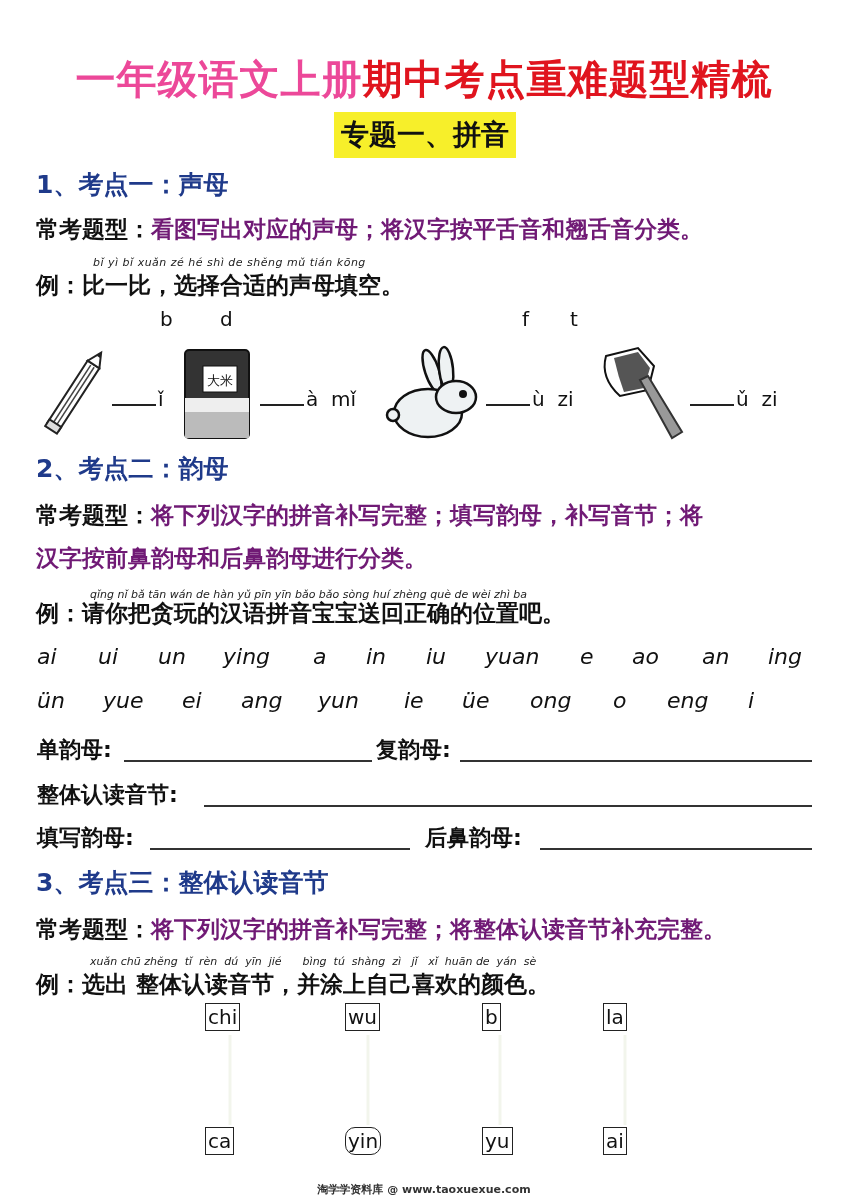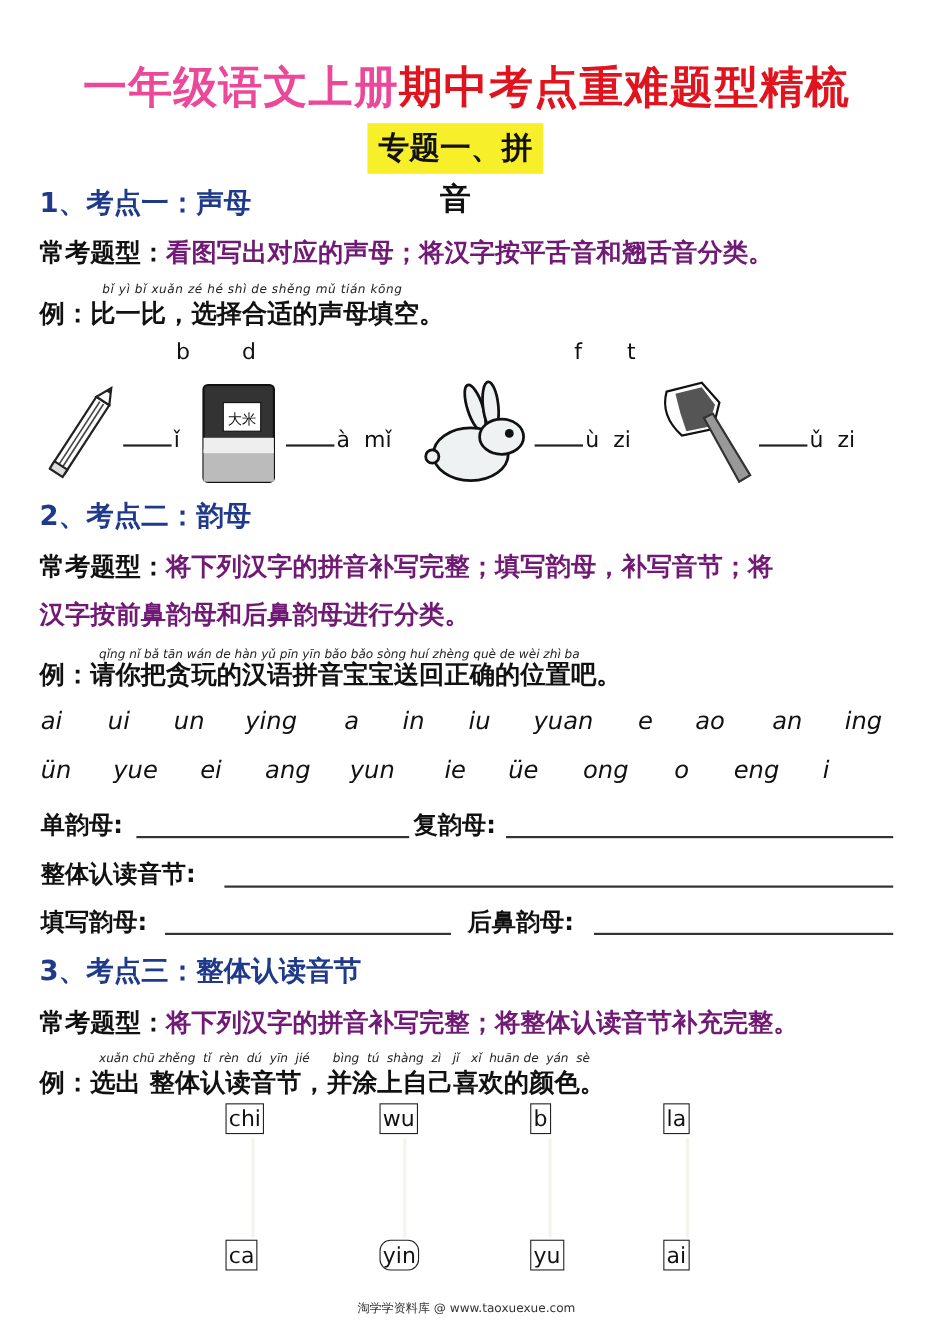--- a/index.html
+++ b/index.html
@@ -2,36 +2,36 @@
 <html><head>
 <meta charset="utf-8">
 <style>
   html,body{margin:0;padding:0;background:#ffffff;}
   body{width:848px;height:1200px;position:relative;overflow:hidden;
        font-family:"DejaVu Sans","Liberation Sans",sans-serif;color:#111;}
   .abs{position:absolute;}
   .title{top:52px;left:0;width:848px;text-align:center;font-size:40px;font-weight:bold;letter-spacing:1px;white-space:nowrap;}
   .title .black{color:#ec4899;}
   .title .red{color:#e0141e;}
-  .subtitle{top:112px;left:334px;width:160px;height:46px;background:#f7ef2a;text-align:center;
+  .subtitle{top:112px;left:334px;width:182px;height:46px;background:#f7ef2a;text-align:center;
             font-size:28px;font-weight:bold;line-height:46px;color:#111;}
   .sec{font-size:25px;font-weight:bold;color:#1f3a8a;left:36px;white-space:nowrap;}
   .q{font-size:23px;font-weight:bold;left:36px;white-space:nowrap;}
   .q .lbl{color:#111;}
   .q .txt{color:#701a75;}
   .ex{font-size:23px;font-weight:bold;left:36px;color:#111;white-space:nowrap;}
   .py{font-size:11px;font-style:italic;color:#222;white-space:nowrap;}
   .letter{font-size:20px;color:#111;}
   .blank{display:inline-block;border-bottom:2px solid #222;width:44px;height:20px;vertical-align:baseline;margin-right:2px;}
   .syl{font-size:20px;color:#111;white-space:nowrap;}
   .finals{font-size:22px;font-style:italic;color:#111;}
   .fline{font-size:22px;font-weight:bold;color:#111;white-space:nowrap;}
   .uline{position:absolute;border-bottom:2px solid #333;height:0;}
   .box{position:absolute;border:1.5px solid #222;font-size:20px;padding:0 2px;line-height:26px;height:26px;color:#111;}
-  .footer{left:0;width:848px;text-align:center;font-size:11px;color:#333;top:1182px;}
+  .footer{left:0;width:848px;text-align:center;font-size:11px;color:#333;top:1182px;font-weight:bold;}
 </style>
 </head>
 <body>
 
 <div class="abs title">
   <span class="black">一年级语文上册</span><span class="red">期中考点重难题型精梳</span>
 </div>
 <div class="abs subtitle">专题一、拼音</div>
 
 <div class="abs sec" style="top:168px;">1、考点一：声母</div>

